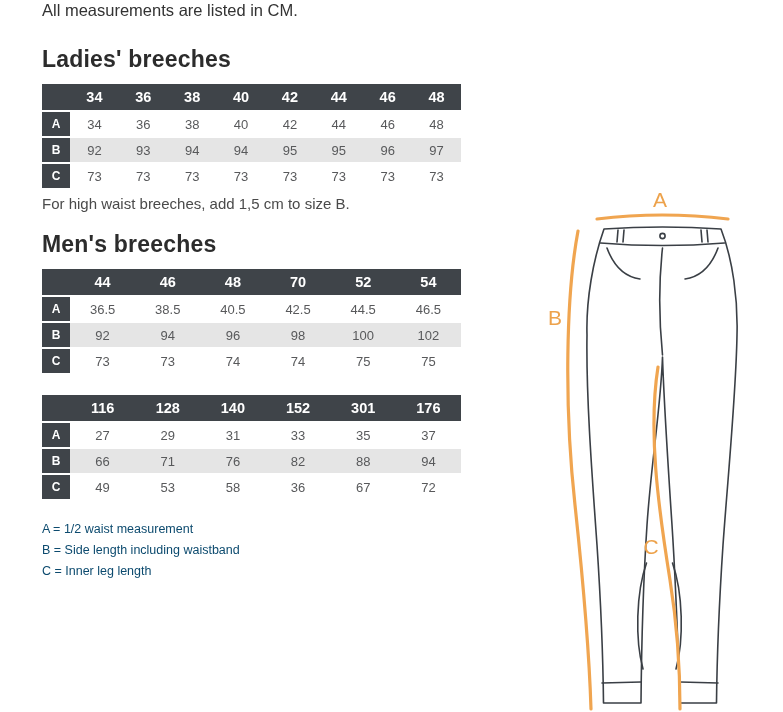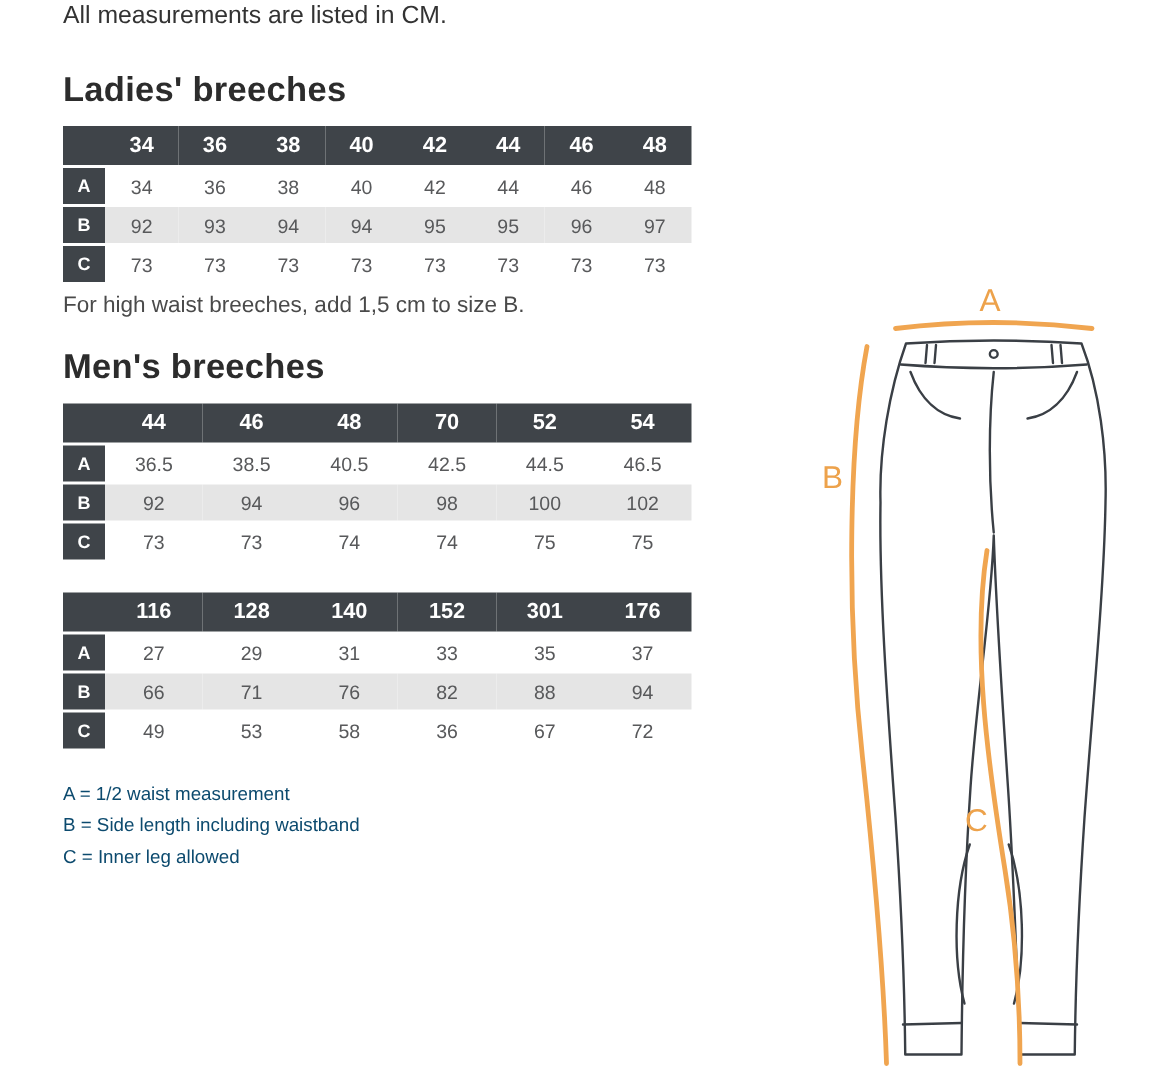--- a/index.html
+++ b/index.html
@@ -181,21 +181,21 @@
               <td>72</td>
             </tr>
           </tbody>
         </table>
       </div>
   </section>
 
   <div class="legend">
     <div>A = 1/2 waist measurement</div>
     <div>B = Side length including waistband</div>
-    <div>C = Inner leg allowed</div>
+    <div>C = Inner leg length</div>
   </div>
 
 
 </div>
 
 <svg class="diagram" viewBox="0 0 243 527" width="243" height="527" xmlns="http://www.w3.org/2000/svg">
   <g class="pants">
     <path fill="#ffffff" d="M64 44 Q122.5 40 181 44
          C193 75 198 115 197 150
          C196 210 188 290 183 360

